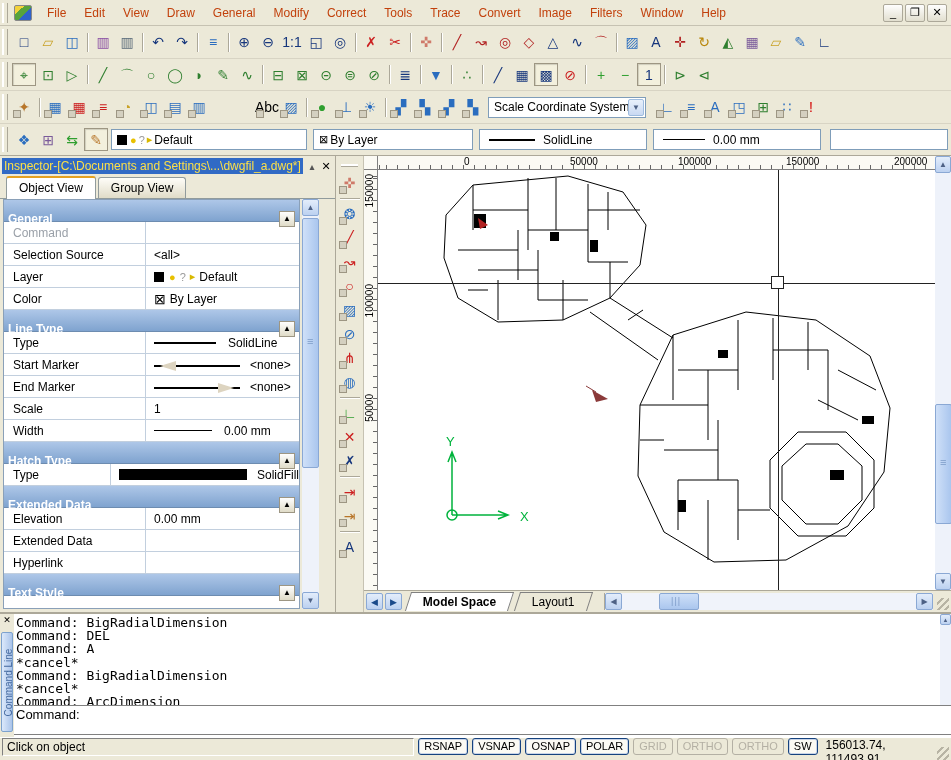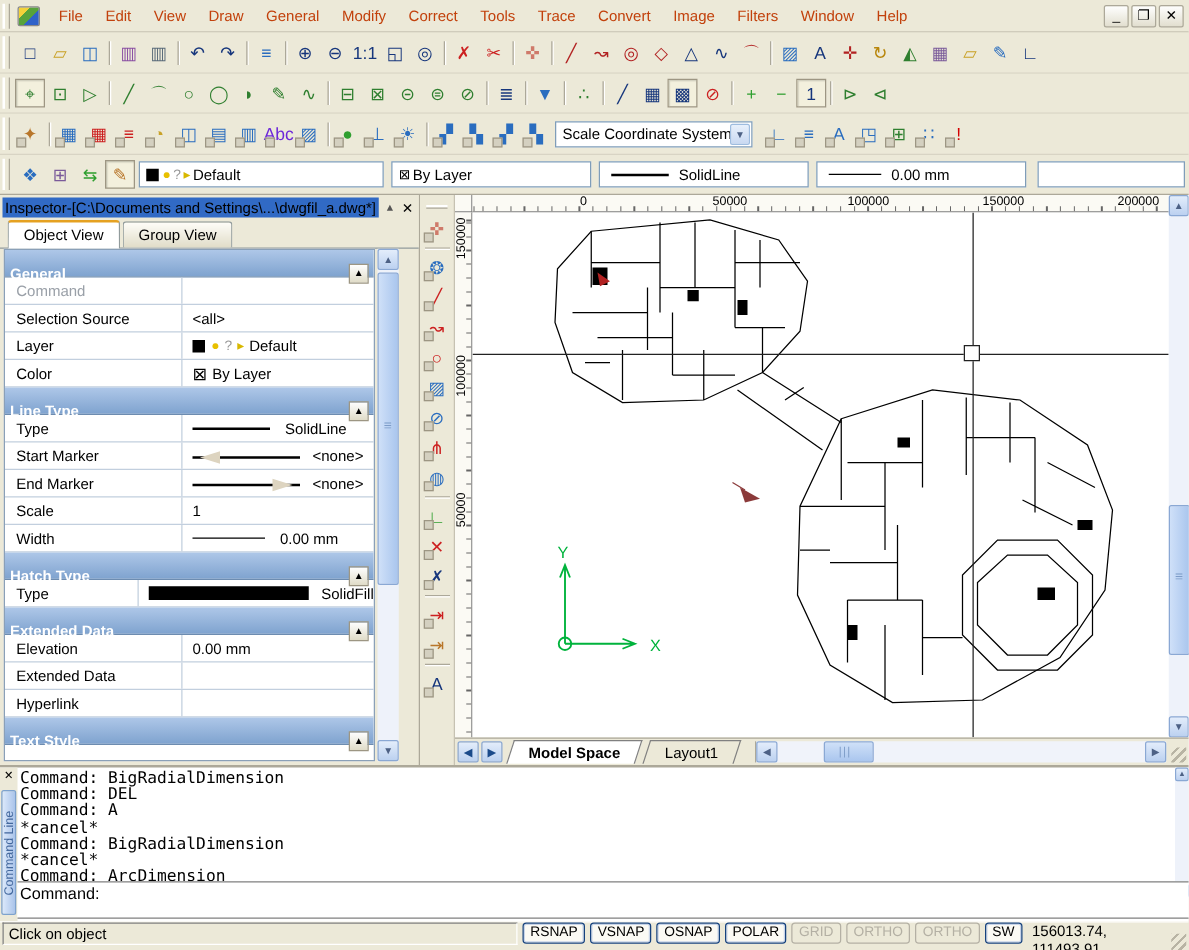--- a/index.html
+++ b/index.html
@@ -40,21 +40,21 @@
            display:flex; align-items:center; justify-content:center; font-size:8px; color:#4d6185; }
   .swatch { display:inline-block; width:10px; height:10px; background:#000; margin-right:3px; flex:none; }
   .mini { font-size:11px; margin-right:2px; }
 
   
   #main { position:absolute; top:156px; left:0; right:0; height:456px; background:#ece9d8; }
 
   
   #inspector { position:absolute; left:0; top:0; width:336px; height:456px; border-right:1px solid #aca899; }
   #insp-title { height:20px; display:flex; align-items:center; padding:0 2px; background:#ece9d8; font-size:12px; }
-  #insp-title .txt { background:#316ac5; color:#000000; padding:1px 2px; white-space:nowrap; overflow:hidden; }
+  #insp-title .txt { background:#316ac5; color:#fde047; padding:1px 2px; white-space:nowrap; overflow:hidden; }
   #insp-title .tool { margin-left:auto; color:#555; width:14px; text-align:center; font-size:10px; }
   #insp-title .tool + .tool { margin-left:0; color:#000; font-size:11px; }
   #insp-tabs { height:23px; display:flex; align-items:flex-end; padding-left:6px; border-bottom:1px solid #919b9c; background:#ece9d8; }
   .tab { padding:3px 12px 3px; border:1px solid #919b9c; border-bottom:none; border-radius:3px 3px 0 0;
          background:linear-gradient(#fefdf8,#e0dcc8); margin-right:2px; font-size:12px; }
   .tab[data-active="true"] { background:#fff; border-top:2px solid #e5a121; position:relative; top:1px; padding-bottom:4px; }
 
   #propgrid { position:absolute; left:3px; top:43px; width:297px; bottom:3px; background:#fff; border:1px solid #8aa0b8; overflow:hidden; }
   .sec-hdr { height:22px; background:linear-gradient(#aec7e8,#7fa3cf); color:#fff; font-weight:bold; font-size:12px;
              display:flex; align-items:center; padding:16px 4px 0 4px; border-bottom:1px solid #6d8cb0; }
@@ -411,21 +411,21 @@
       </span>
       <span class="tbtn" style="color: rgb(42, 109, 191);">
         <i>◫</i>
       </span>
       <span class="tbtn" style="color: rgb(42, 109, 191);">
         <i>▤</i>
       </span>
       <span class="tbtn" style="color: rgb(42, 109, 191);">
         <i>▥</i>
       </span>
-      <span class="tbtn" style="color: #6d28d9;">
+      <span class="tbtn" style="color: #000000; margin-left: 44px;">
         <i>Abc</i>
       </span>
       <span class="tbtn" style="color: rgb(42, 109, 191);">
         <i>▨</i>
       </span>
       <span class="tbtn" data-sep="true"></span>
       <span class="tbtn" style="color: rgb(47, 159, 47);">
         <i>●</i>
       </span>
       <span class="tbtn" style="color: rgb(42, 109, 191);">

